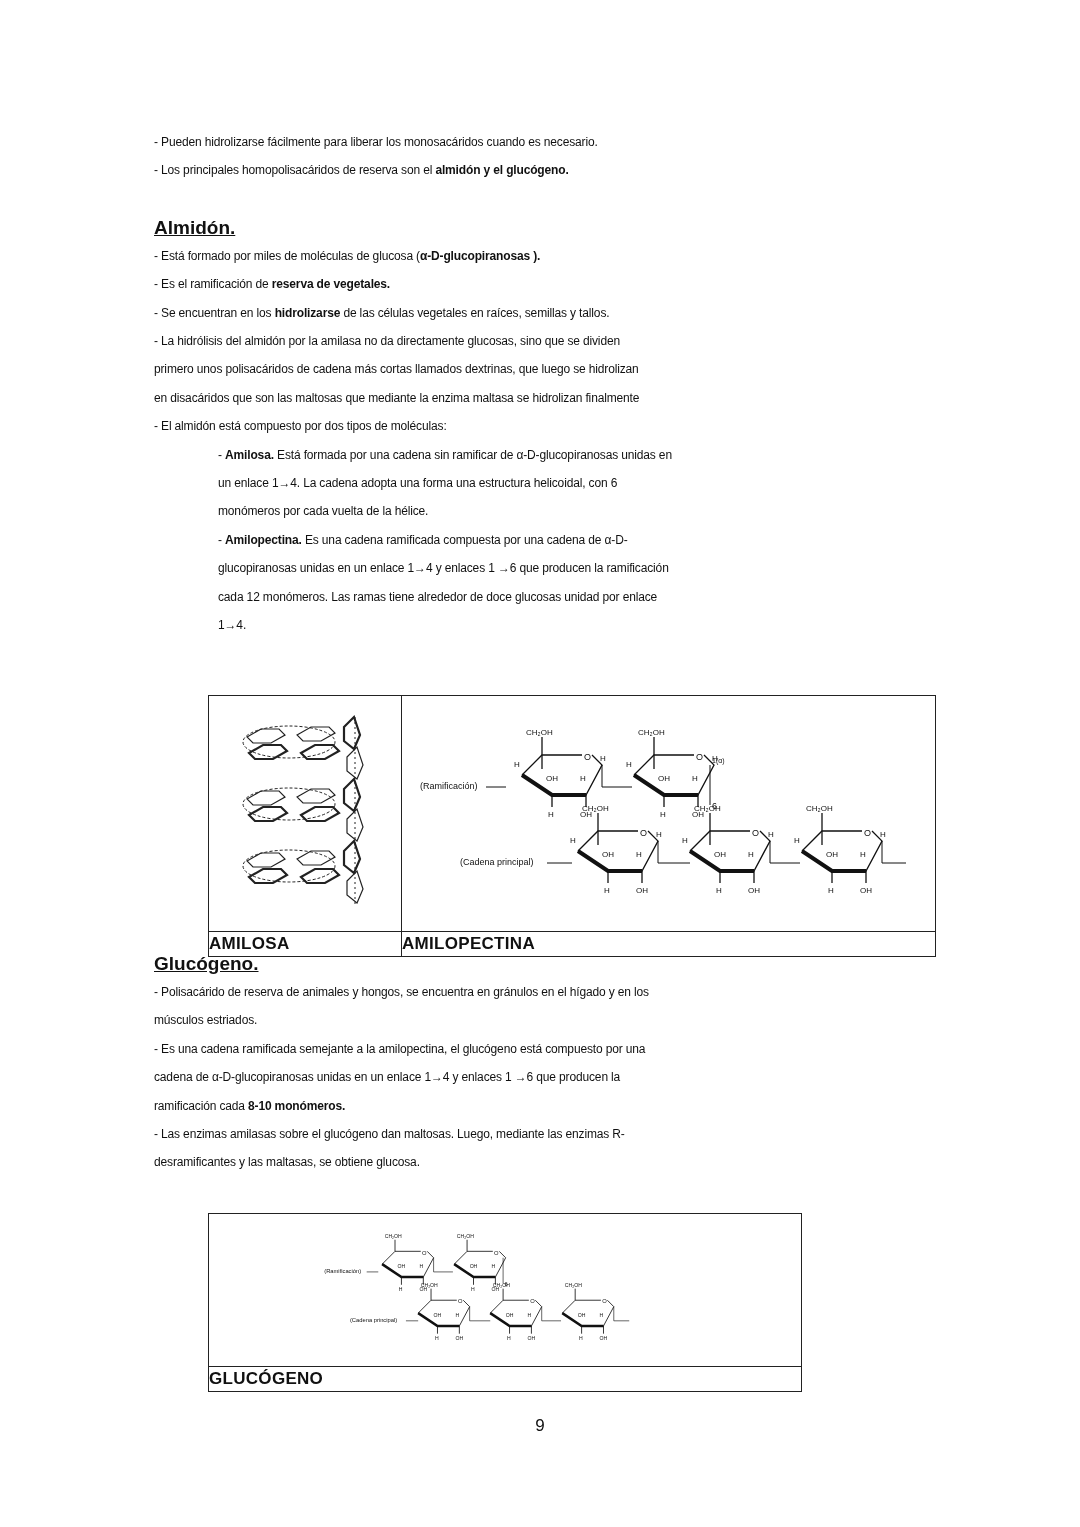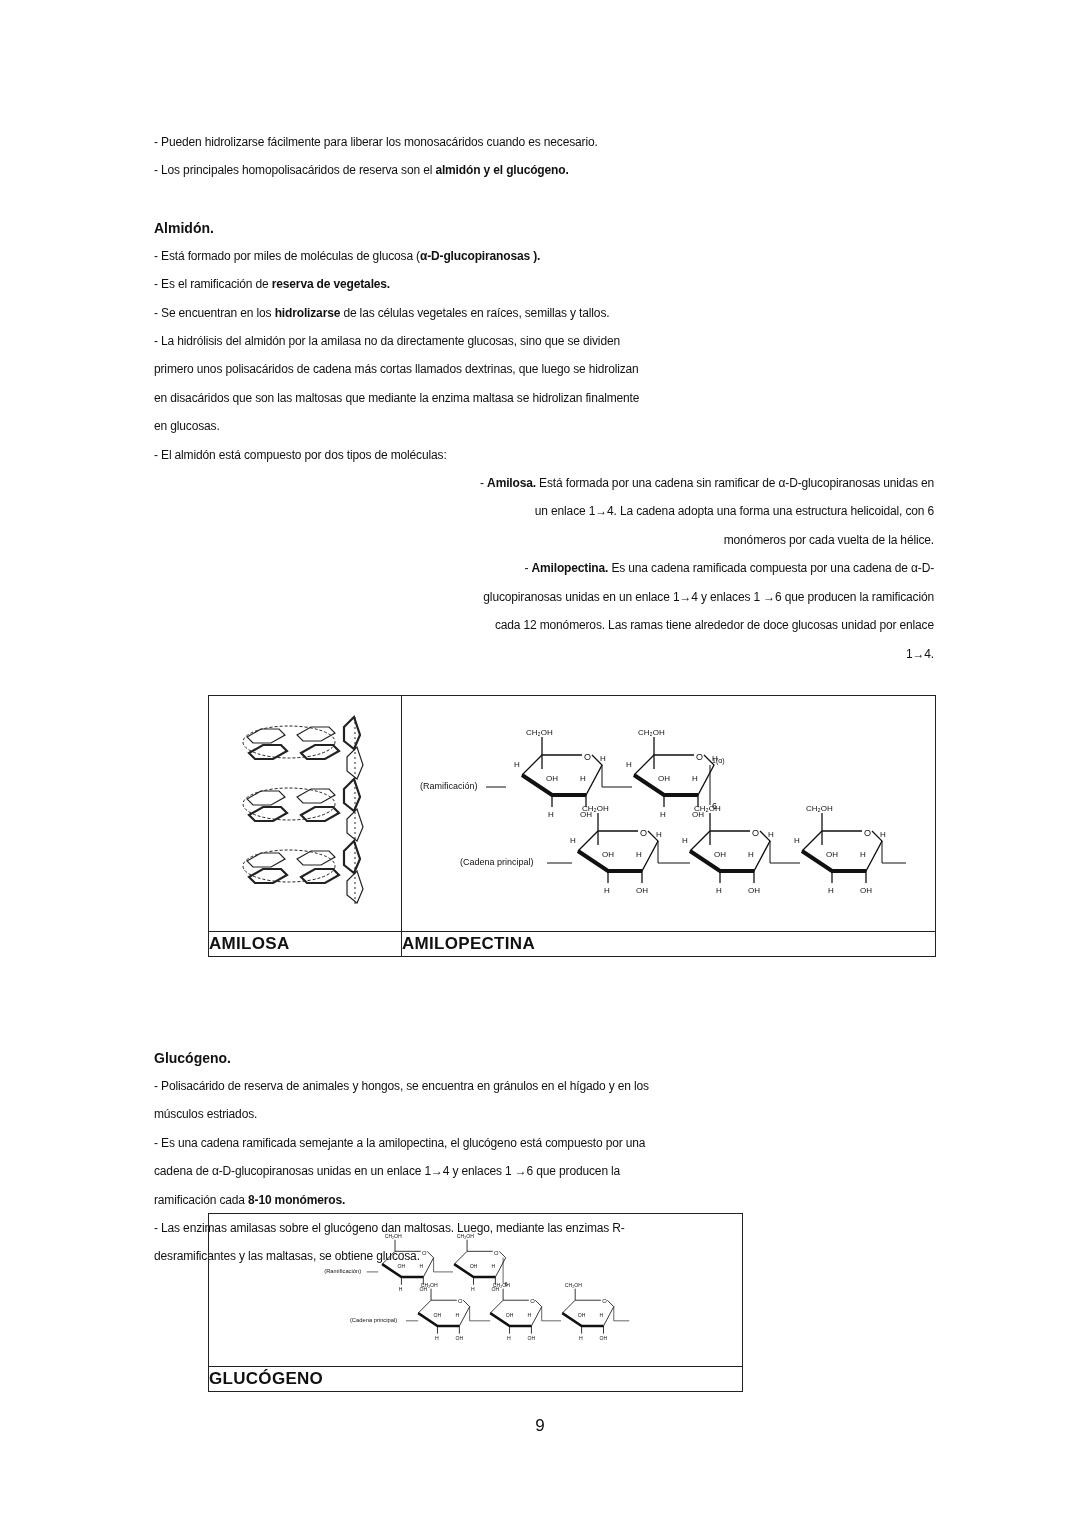--- a/index.html
+++ b/index.html
@@ -1,21 +1,21 @@
 <!DOCTYPE html>
 <html><head>
 <meta charset="utf-8">
 <style>
   html, body { margin:0; padding:0; background:#ffffff; }
   body { width:1080px; height:1527px; position:relative; overflow:hidden;
          font-family:"Liberation Sans", sans-serif; color:#111; }
   .page { position:absolute; left:154px; top:128px; width:780px; }
   .line { font-size:12px; line-height:28.4px; white-space:nowrap; letter-spacing:-0.15px; }
-  .indent { padding-left:64px;text-align:right; }
-  .heading { font-size:14px; font-weight:bold; line-height:28px; }
+  .indent { padding-left:64px; }
+  .heading { font-size:19px; font-weight:bold; text-decoration:underline; line-height:28px; }
   .gap { height:29px; }
   b { font-weight:bold; }
   .figtable { border-collapse:collapse; border:1.5px solid #222; }
   .figtable td { border:1.5px solid #222; padding:0; vertical-align:middle; }
   .caption { font-weight:bold; font-size:17px; height:24px; line-height:24px; letter-spacing:0.3px; }
   svg text { font-family:"Liberation Sans", sans-serif; fill:#111; }
   .pagenum { position:absolute; left:0; width:1080px; top:1416px; text-align:center; font-size:17px; }
 </style>
 </head>
 <body>
@@ -35,21 +35,20 @@
   </div>
   <div class="line">
     <span>- Es el ramificación de </span><b>reserva de vegetales.</b>
   </div>
   <div class="line">
     <span>- Se encuentran en los </span><b>hidrolizarse</b><span> de las células vegetales en raíces, semillas y tallos.</span>
   </div>
   <div class="line">- La hidrólisis del almidón por la amilasa no da directamente glucosas, sino que se dividen</div>
   <div class="line">primero unos polisacáridos de cadena más cortas llamados dextrinas, que luego se hidrolizan</div>
   <div class="line">en disacáridos  que son las maltosas que mediante la enzima maltasa se hidrolizan finalmente</div>
-  <div class="line">en glucosas.</div>
   <div class="line">- El almidón está compuesto por dos tipos de moléculas:</div>
 
   <div class="line indent">
     <span>- </span><b>Amilosa.</b><span> Está formada por  una cadena sin ramificar de α-D-glucopiranosas unidas en</span>
   </div>
   <div class="line indent">un enlace 1→4. La cadena adopta una forma una estructura helicoidal, con 6</div>
   <div class="line indent">monómeros por cada vuelta de la hélice.</div>
 
   <div class="line indent">
     <span>- </span><b>Amilopectina.</b><span>  Es una cadena ramificada compuesta por una cadena de α-D-</span>
@@ -142,34 +141,34 @@
       </svg>
     </td>
   </tr>
   <tr>
     <td class="caption">AMILOSA</td>
     <td class="caption">AMILOPECTINA</td>
   </tr>
 </tbody>
   </table>
 
-<div class="page" style="top:1044px;">
+<div class="page" style="top:950px;">
   <div class="heading">Glucógeno.</div>
   <div class="line">- Polisacárido de reserva de animales y hongos,  se encuentra en gránulos en el hígado y en los</div>
   <div class="line">músculos estriados.</div>
   <div class="line">- Es una cadena ramificada semejante a la amilopectina, el glucógeno está compuesto por una</div>
   <div class="line">cadena de α-D-glucopiranosas unidas en un enlace 1→4 y enlaces 1 →6 que producen la</div>
   <div class="line">
     <span>ramificación cada </span><b>8-10 monómeros.</b>
   </div>
   <div class="line">- Las enzimas amilasas sobre el glucógeno dan maltosas. Luego, mediante las enzimas R-</div>
   <div class="line">desramificantes y las maltasas, se obtiene glucosa.</div>
 </div>
 
-<table class="figtable" style="position:absolute; left:208px; top:1213px; width:535px;">
+<table class="figtable" style="position:absolute; left:208px; top:1213px; width:594px;">
   <tbody>
       <tr style="height:153px;">
     <td>
       <svg width="520" height="148" viewBox="0 0 530 230">
         <defs>
           <g id="ring2">
             <path d="M0 20 L20 0 L60 0 M70 0 L80 10 L64 40 L30 40 L0 20" fill="none" stroke="#111" stroke-width="1.3"></path>
             <path d="M0 20 L30 40 L64 40" fill="none" stroke="#111" stroke-width="4"></path>
             <line x1="20" y1="0" x2="20" y2="-18" stroke="#111" stroke-width="1.3"></line>
             <line x1="30" y1="40" x2="30" y2="52" stroke="#111" stroke-width="1.3"></line>

